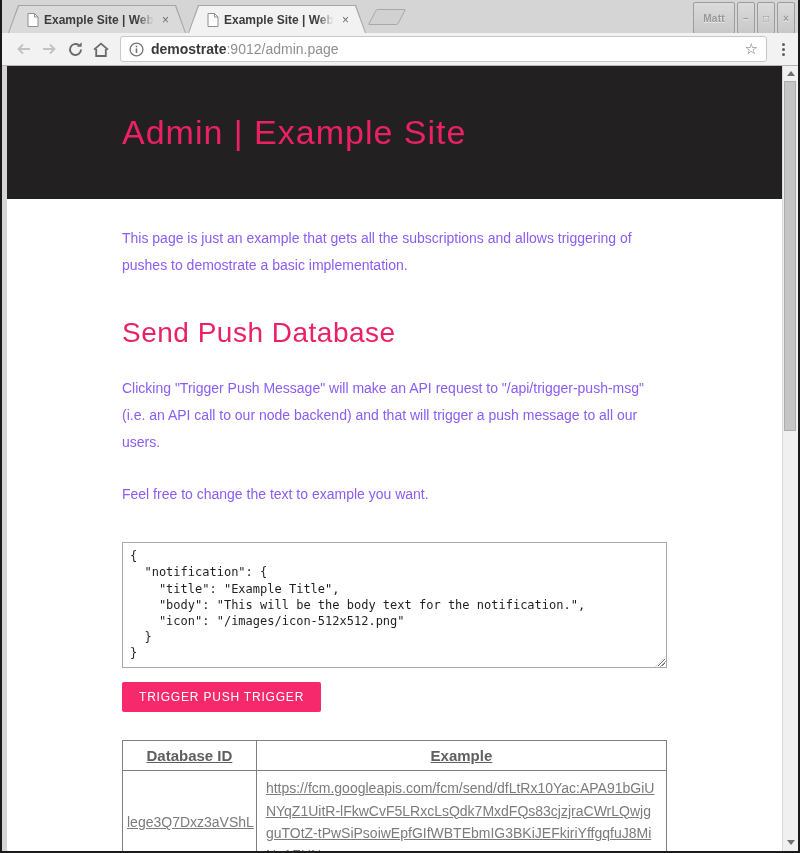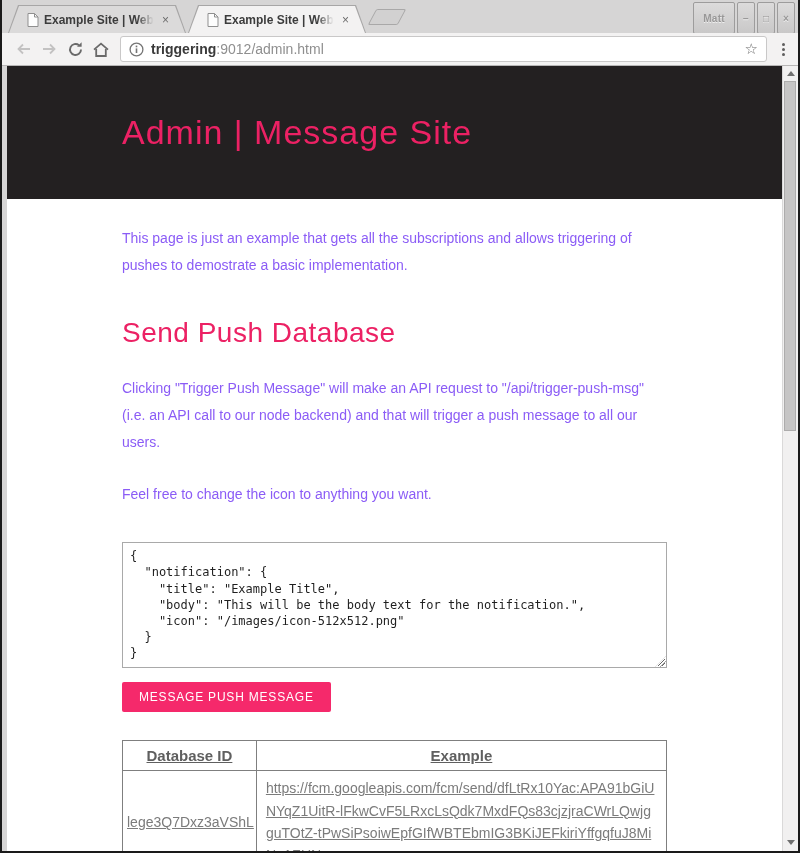--- a/index.html
+++ b/index.html
@@ -184,53 +184,53 @@
         </svg>
     </span>
     <div class="urlbar">
       <span>
         <svg width="15" height="15" viewBox="0 0 15 15">
             <circle cx="7.5" cy="7.5" r="6.4" fill="none" stroke="#757575" stroke-width="1.3"></circle>
             <rect x="6.7" y="6.4" width="1.6" height="4.6" fill="#757575"></rect>
             <rect x="6.7" y="3.6" width="1.6" height="1.7" fill="#757575"></rect>
           </svg>
       </span>
-      <span class="urltext"><b class="host">triggering</b><span class="path">:9012/admin.html</span></span>
+      <span class="urltext"><b class="host">demostrate</b><span class="path">:9012/admin.page</span></span>
       <span class="star">☆</span>
     </div>
     <span class="kebab">
         <i></i>
         <i></i>
         <i></i>
       </span>
   </div>
 
   <div class="viewport">
     <header class="page-header">
-      <h1>Admin | Message Site</h1>
+      <h1>Admin | Example Site</h1>
     </header>
     <div class="container">
       <p>This page is just an example that gets all the subscriptions and allows triggering of pushes to demostrate a basic implementation.</p>
 
       <h2>Send Push Database</h2>
       <p>Clicking "Trigger Push Message" will make an API request to "/api/trigger-push-msg" (i.e. an API call to our node backend) and that will trigger a push message to all our users.</p>
-      <p>Feel free to change the icon to anything you want.</p>
+      <p>Feel free to change the text to example you want.</p>
 
       <div class="ta-wrap">
         <textarea spellcheck="false" style="">{
   "notification": {
     "title": "Example Title",
     "body": "This will be the body text for the notification.",
     "icon": "/images/icon-512x512.png"
   }
 }</textarea>
         <span class="grip"></span>
       </div>
 
-      <button class="btn">MESSAGE PUSH MESSAGE</button>
+      <button class="btn">TRIGGER PUSH TRIGGER</button>
 
 
       <table>
         <thead>
           <tr>
             <th>Database ID</th>
             <th>Example</th>
           </tr>
         </thead>
         <tbody>

